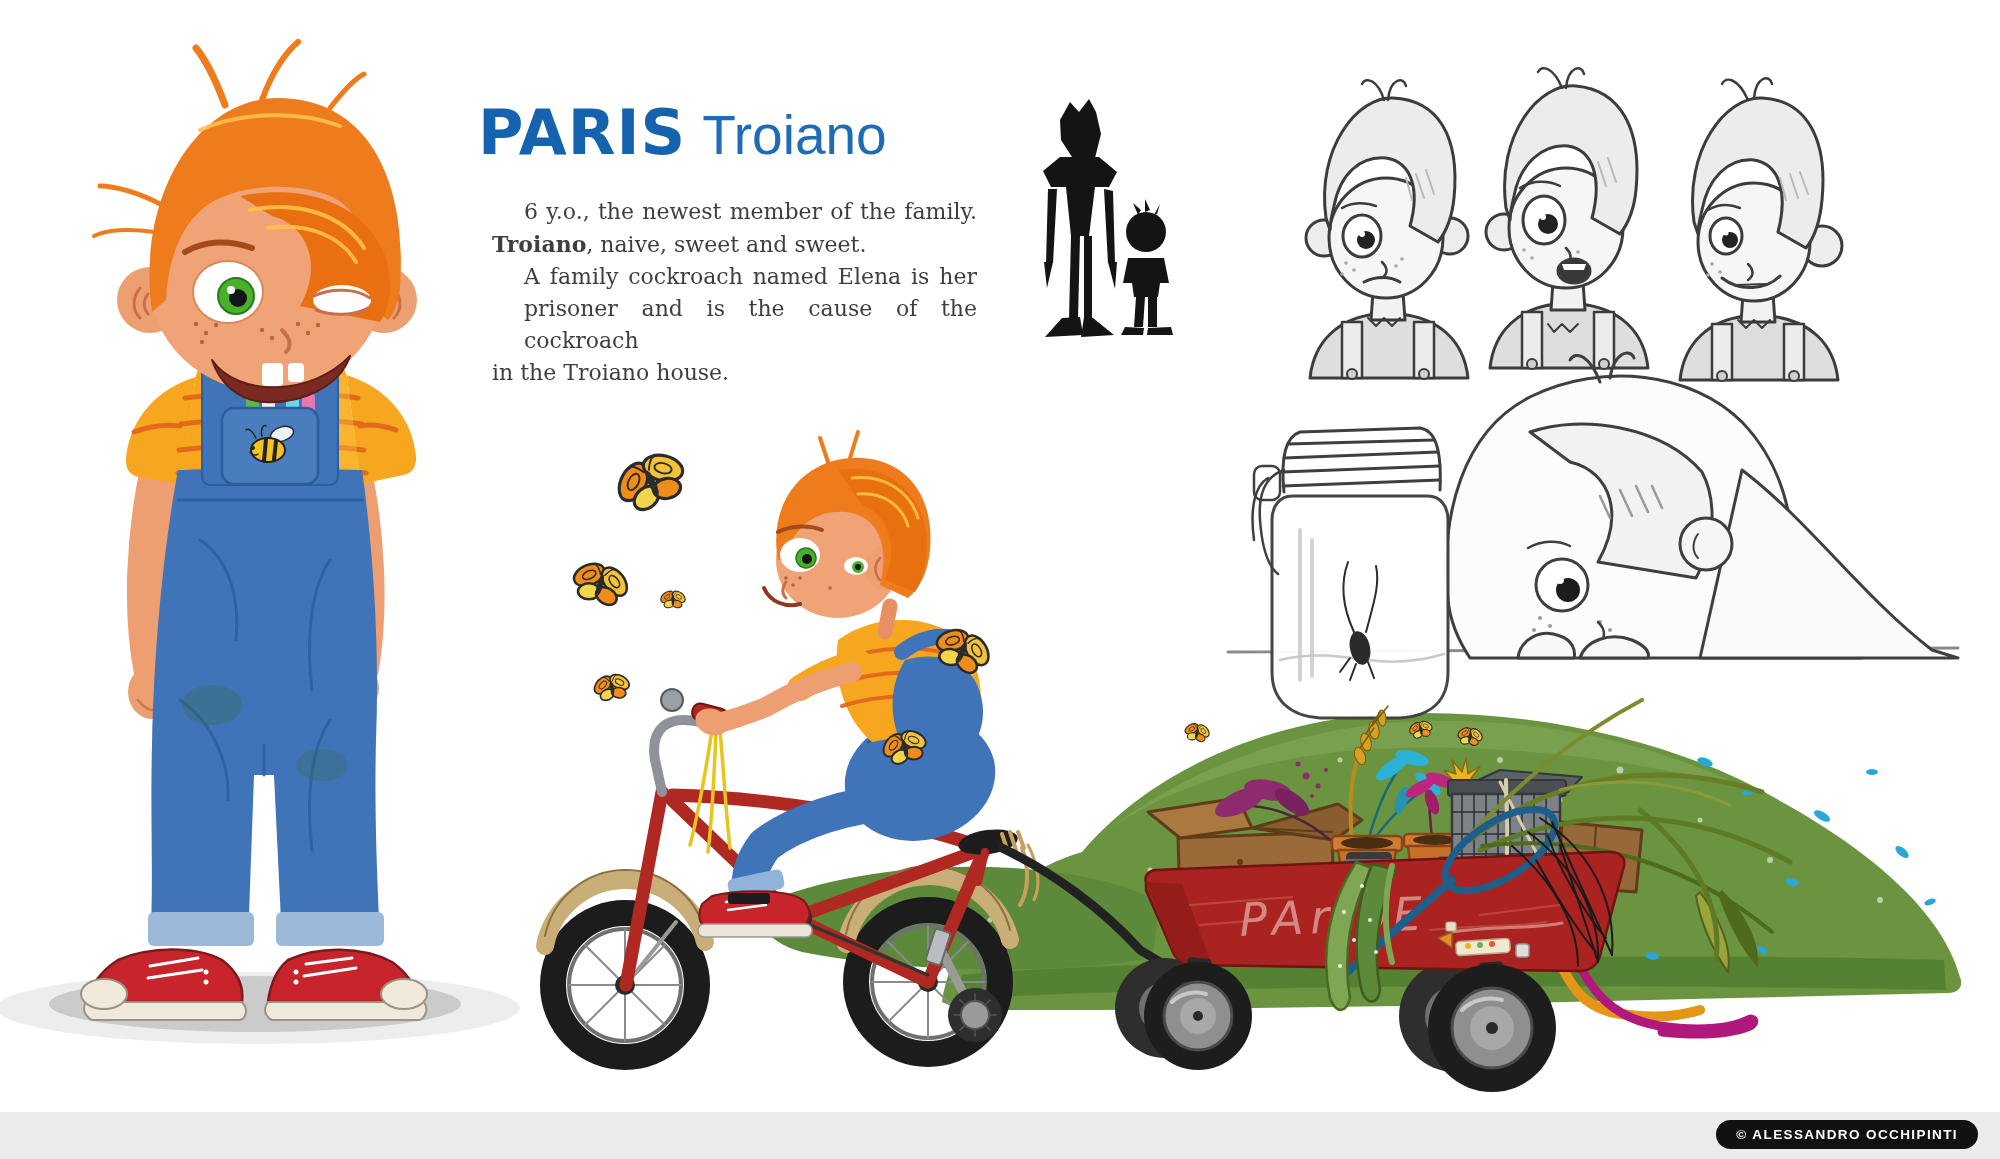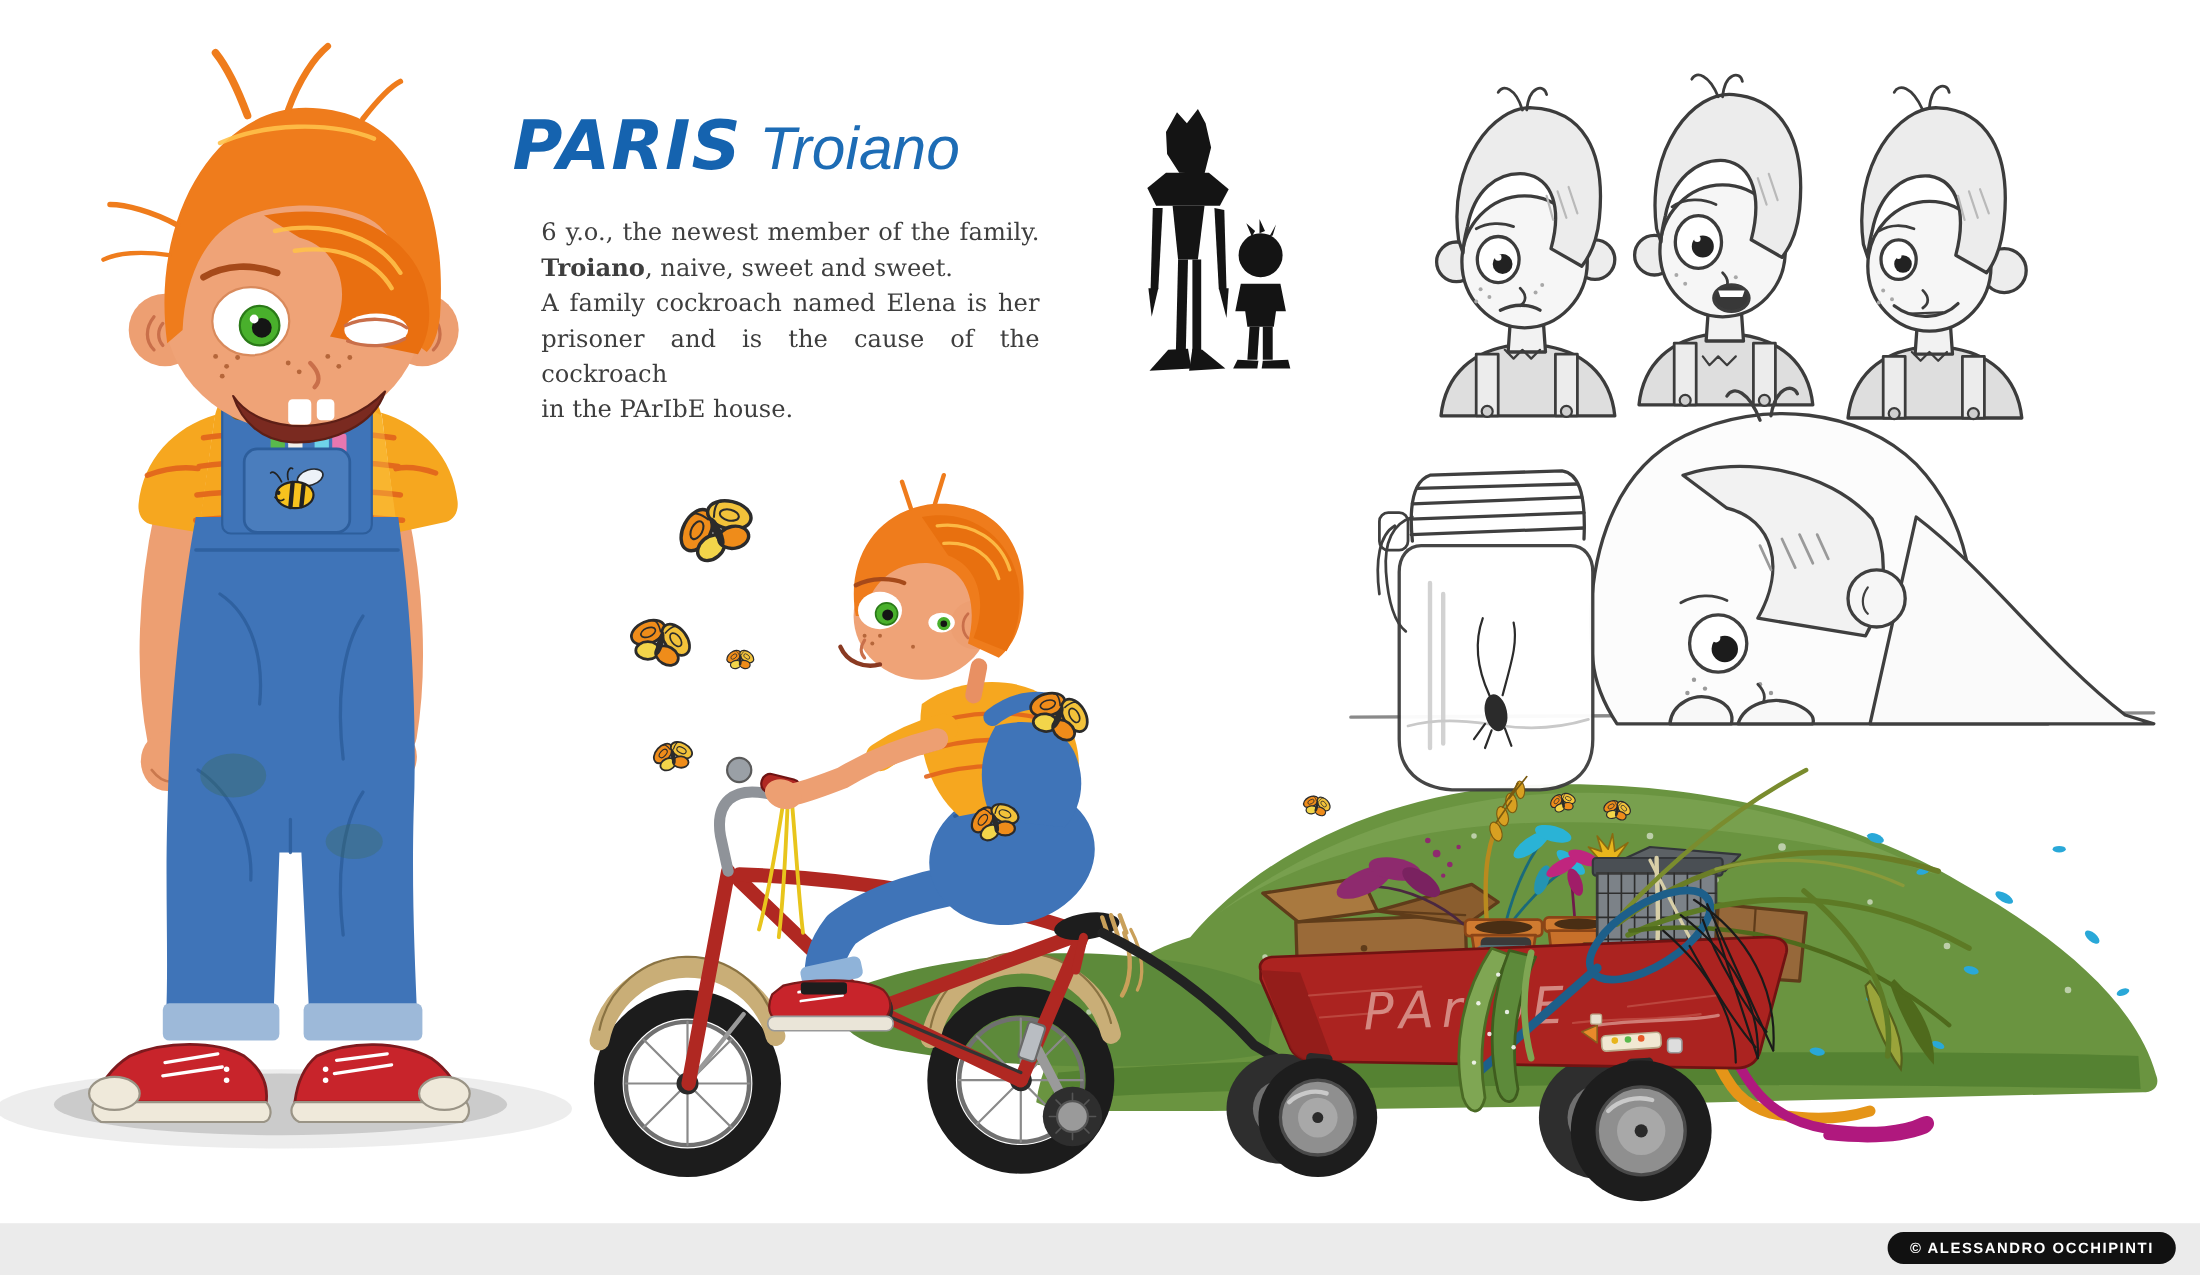--- a/index.html
+++ b/index.html
@@ -1,27 +1,27 @@
 <!DOCTYPE html>
 <html><head>
 <meta charset="utf-8">
 <style>
   html,body{margin:0;padding:0;background:#fff;}
   .canvas{position:relative;width:2000px;height:1159px;background:#ffffff;overflow:hidden;
           font-family:"Liberation Sans",sans-serif;}
   .art{position:absolute;left:0;top:0;width:2000px;height:1159px;}
-  .title-block{position:absolute;left:466px;top:96px;white-space:nowrap;font-style:italic;}
+  .title-block{position:absolute;left:478px;top:96px;white-space:nowrap;}
   .title-main{font-family:"DejaVu Sans",sans-serif;font-weight:800;font-size:62px;
               letter-spacing:1px;color:#1563af;}
   .title-sub{font-family:"Liberation Sans",sans-serif;font-weight:400;font-size:55px;
              color:#1d6cb5;margin-left:16px;}
   .bio{position:absolute;left:492px;top:196px;width:453px;
        font-family:"DejaVu Serif",serif;font-size:22px;line-height:32px;color:#3e3e3e;}
   .bio .line{width:100%;}
-  .bio .j{text-align:justify;text-align-last:justify;}
+  .bio .j{text-align:justify;text-align-last:justify;margin-left:32px;}
   .footer-band{position:absolute;left:0;bottom:0;width:2000px;height:47px;background:#ebebeb;}
   .copyright-pill{position:absolute;right:22px;bottom:10px;background:#111111;color:#ffffff;
                   border-radius:16px;padding:7px 20px;font-size:13.5px;font-weight:700;
                   letter-spacing:1.4px;white-space:nowrap;}
 </style>
 </head>
 <body>
 
 <div class="canvas">
 
@@ -640,21 +640,21 @@
 
 <div class="title-block">
   <span class="title-main">PARIS</span><span class="title-sub">Troiano</span>
 </div>
 
 <div class="bio">
   <div class="line j">6 y.o., the newest member of the family.</div>
   <div class="line"><b>Troiano</b><span>, naive, sweet and sweet.</span></div>
   <div class="line j">A family cockroach named Elena is her</div>
   <div class="line j">prisoner and is the cause of the cockroach</div>
-  <div class="line">in the PArIbE house.</div>
+  <div class="line">in the Troiano house.</div>
 </div>
 
 <div class="footer-band"></div>
 <div class="copyright-pill">
   <span>© ALESSANDRO OCCHIPINTI</span>
 </div>
 
 </div>
 
 </body></html>

